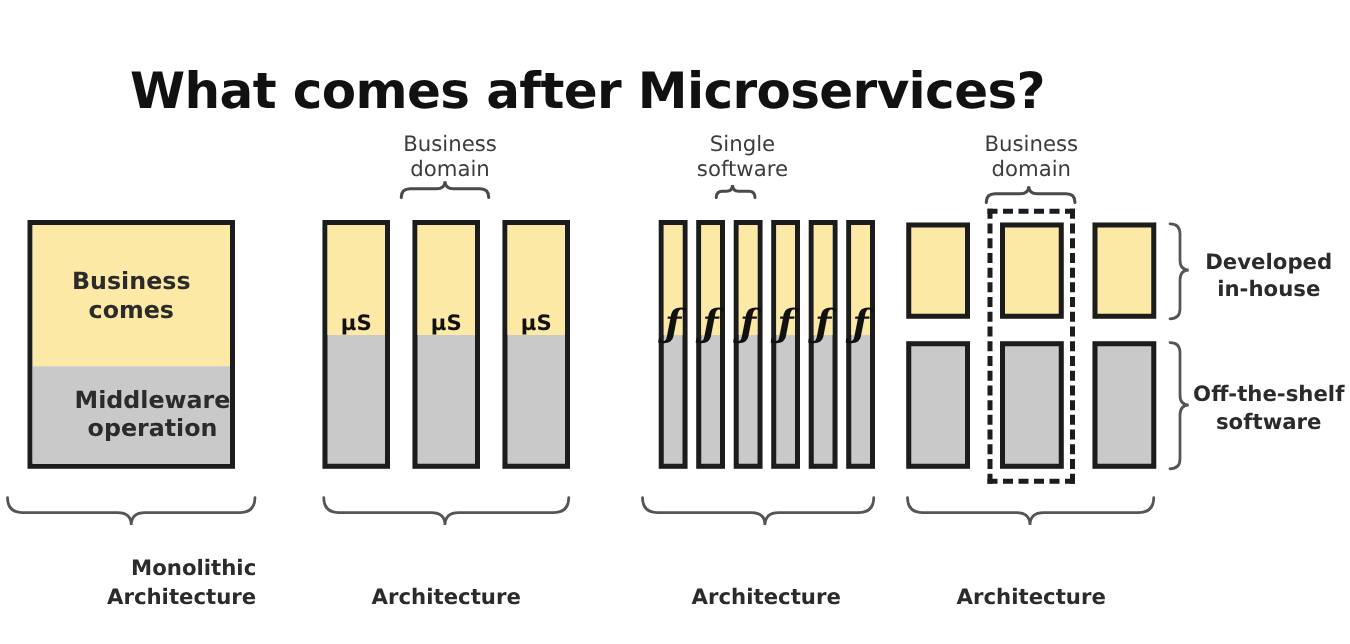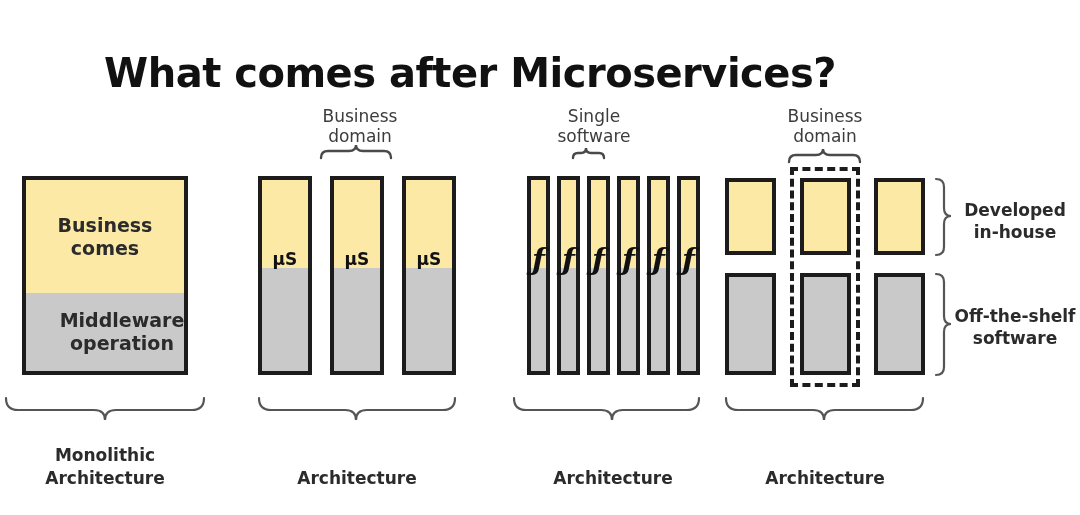--- a/index.html
+++ b/index.html
@@ -167,21 +167,21 @@
       </div>
     </div>
     <div class="mono-bottom" style="flex:1;">
       <div class="mono-label">
         <span>Middleware</span><br>
         <span>operation</span>
       </div>
     </div>
   </div>
 
-  <div class="caption" style="left:5px; top:444px; width:200px;">
+  <div class="caption" style="left:5px; top:444px; width:200px;text-align:right;">
     <span>Monolithic</span><br>
     <span>Architecture</span>
   </div>
 
   <div class="toplabel" style="left:290px; top:106px; width:140px;">
     <span>Business</span><br>
     <span>domain</span>
   </div>
 
   <div class="bar" style="left:258px; top:176px; width:54px; height:199px;">

